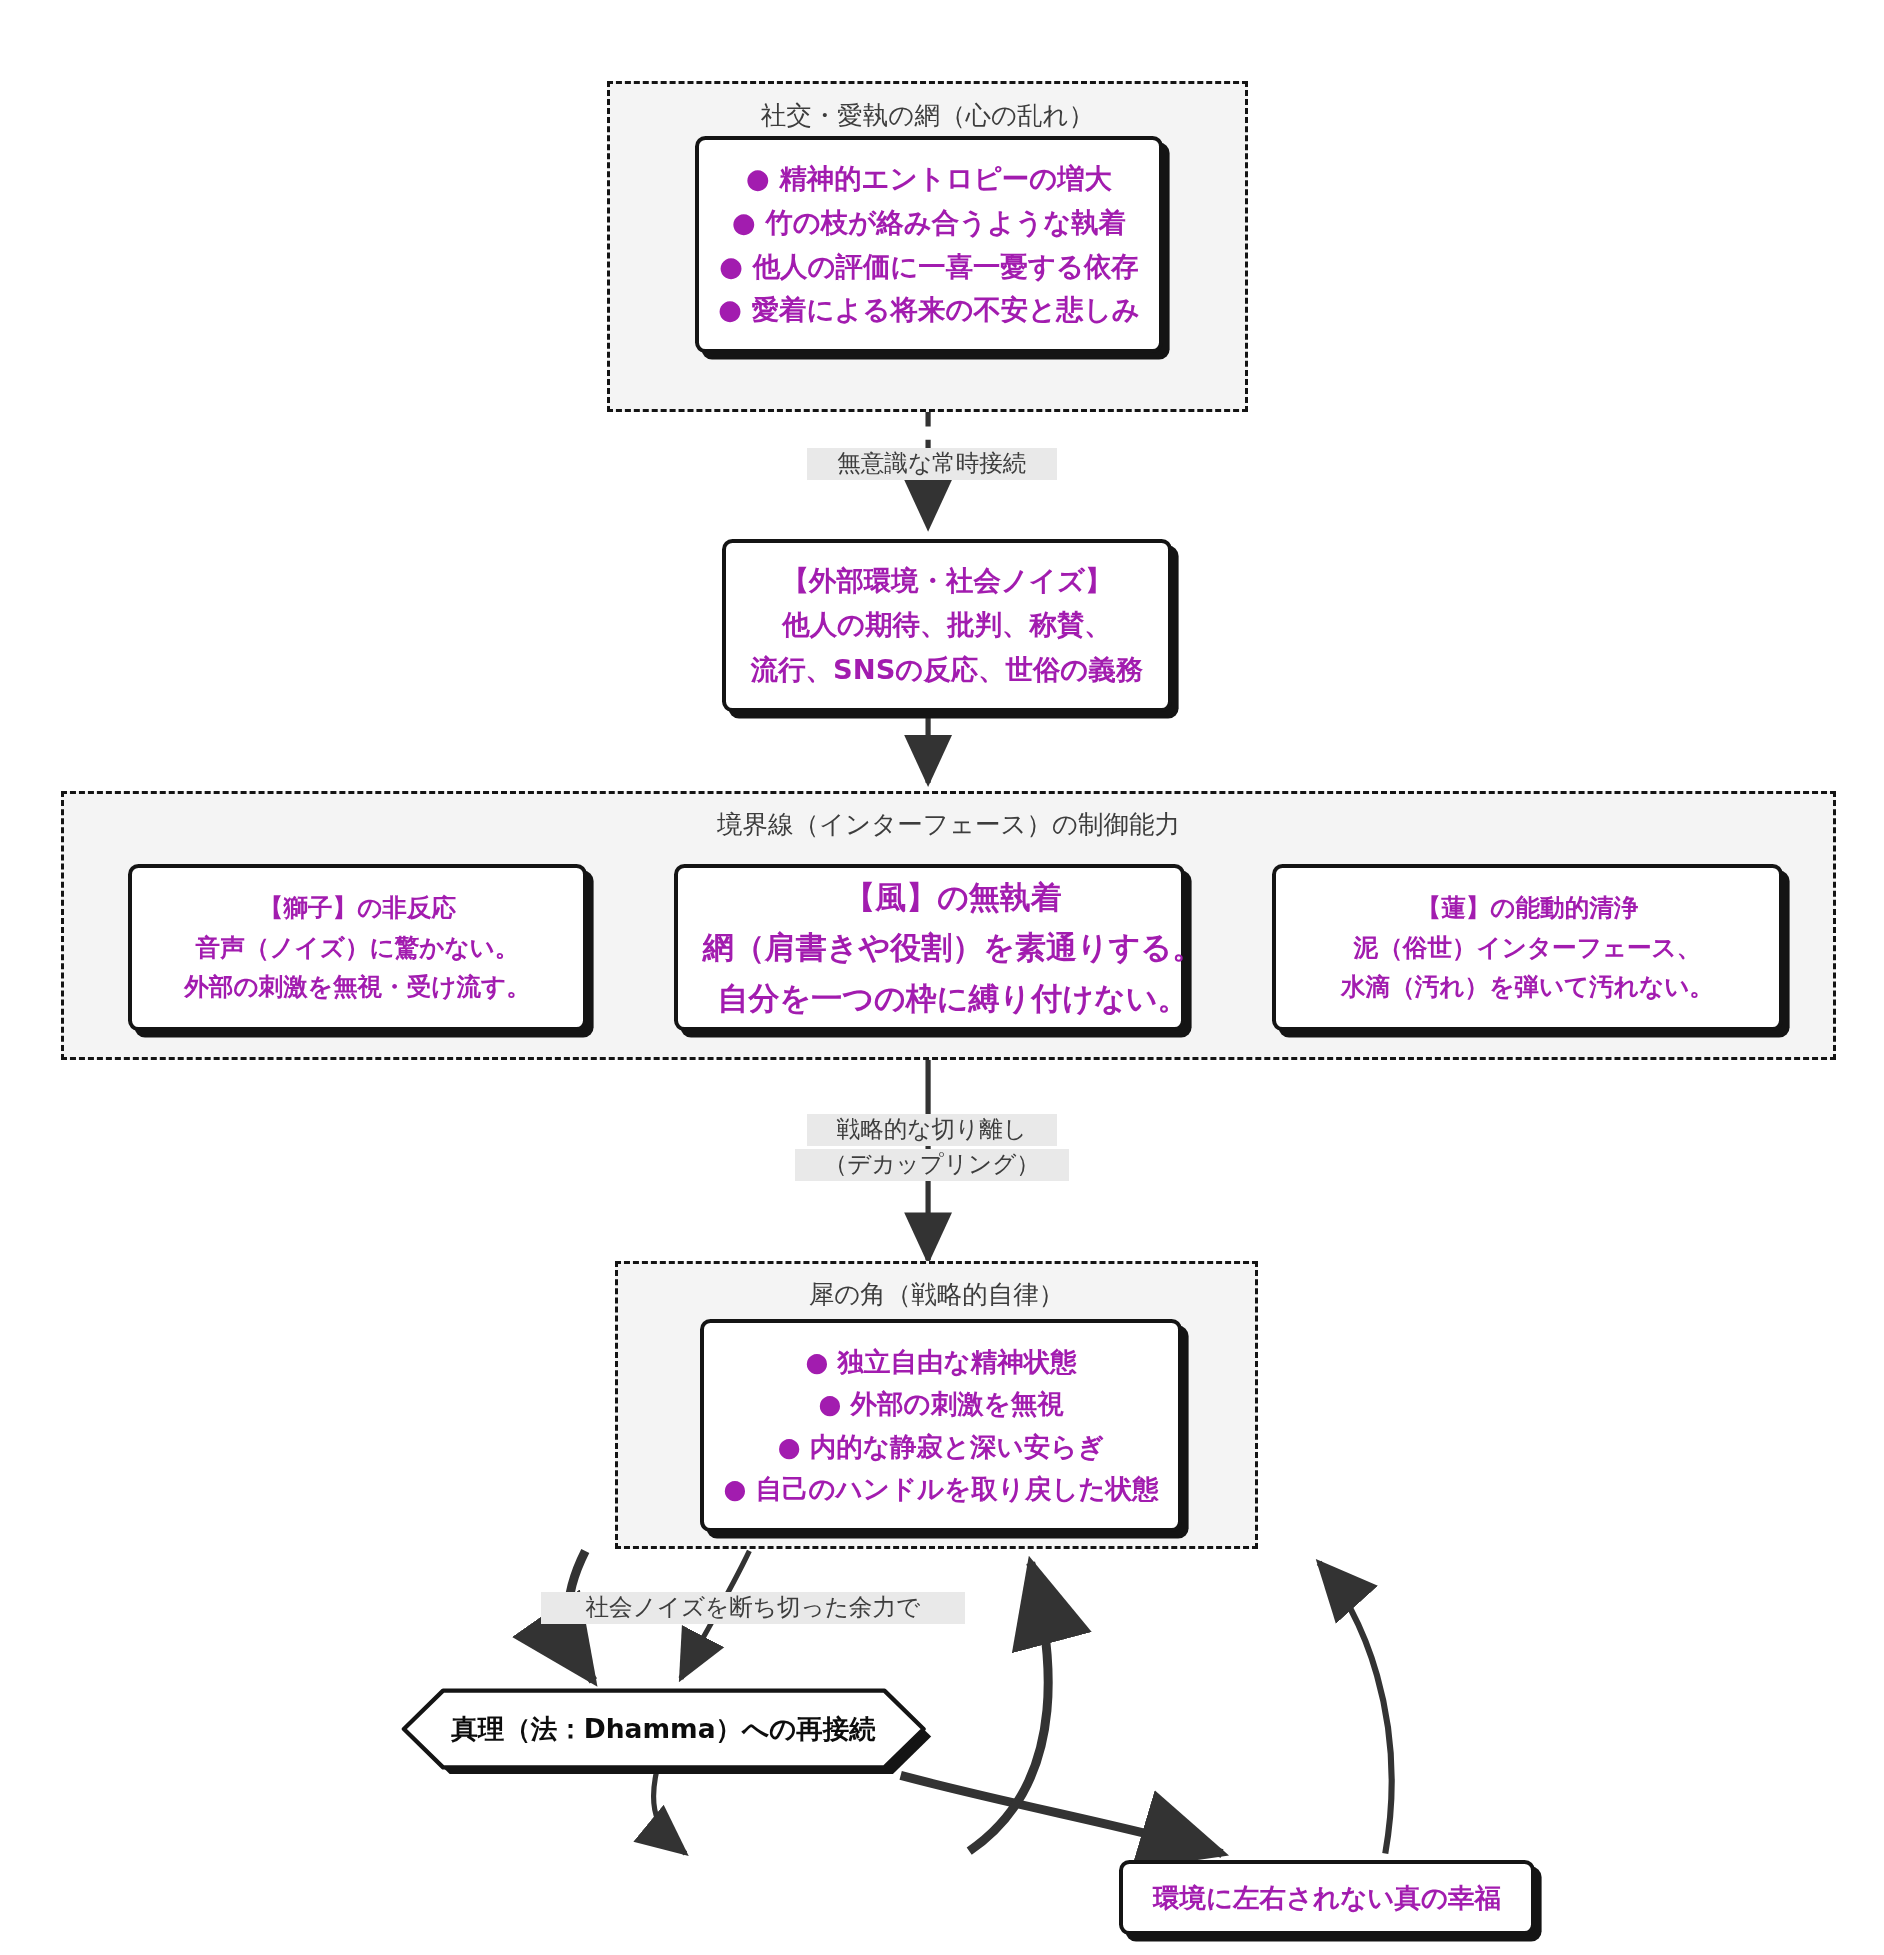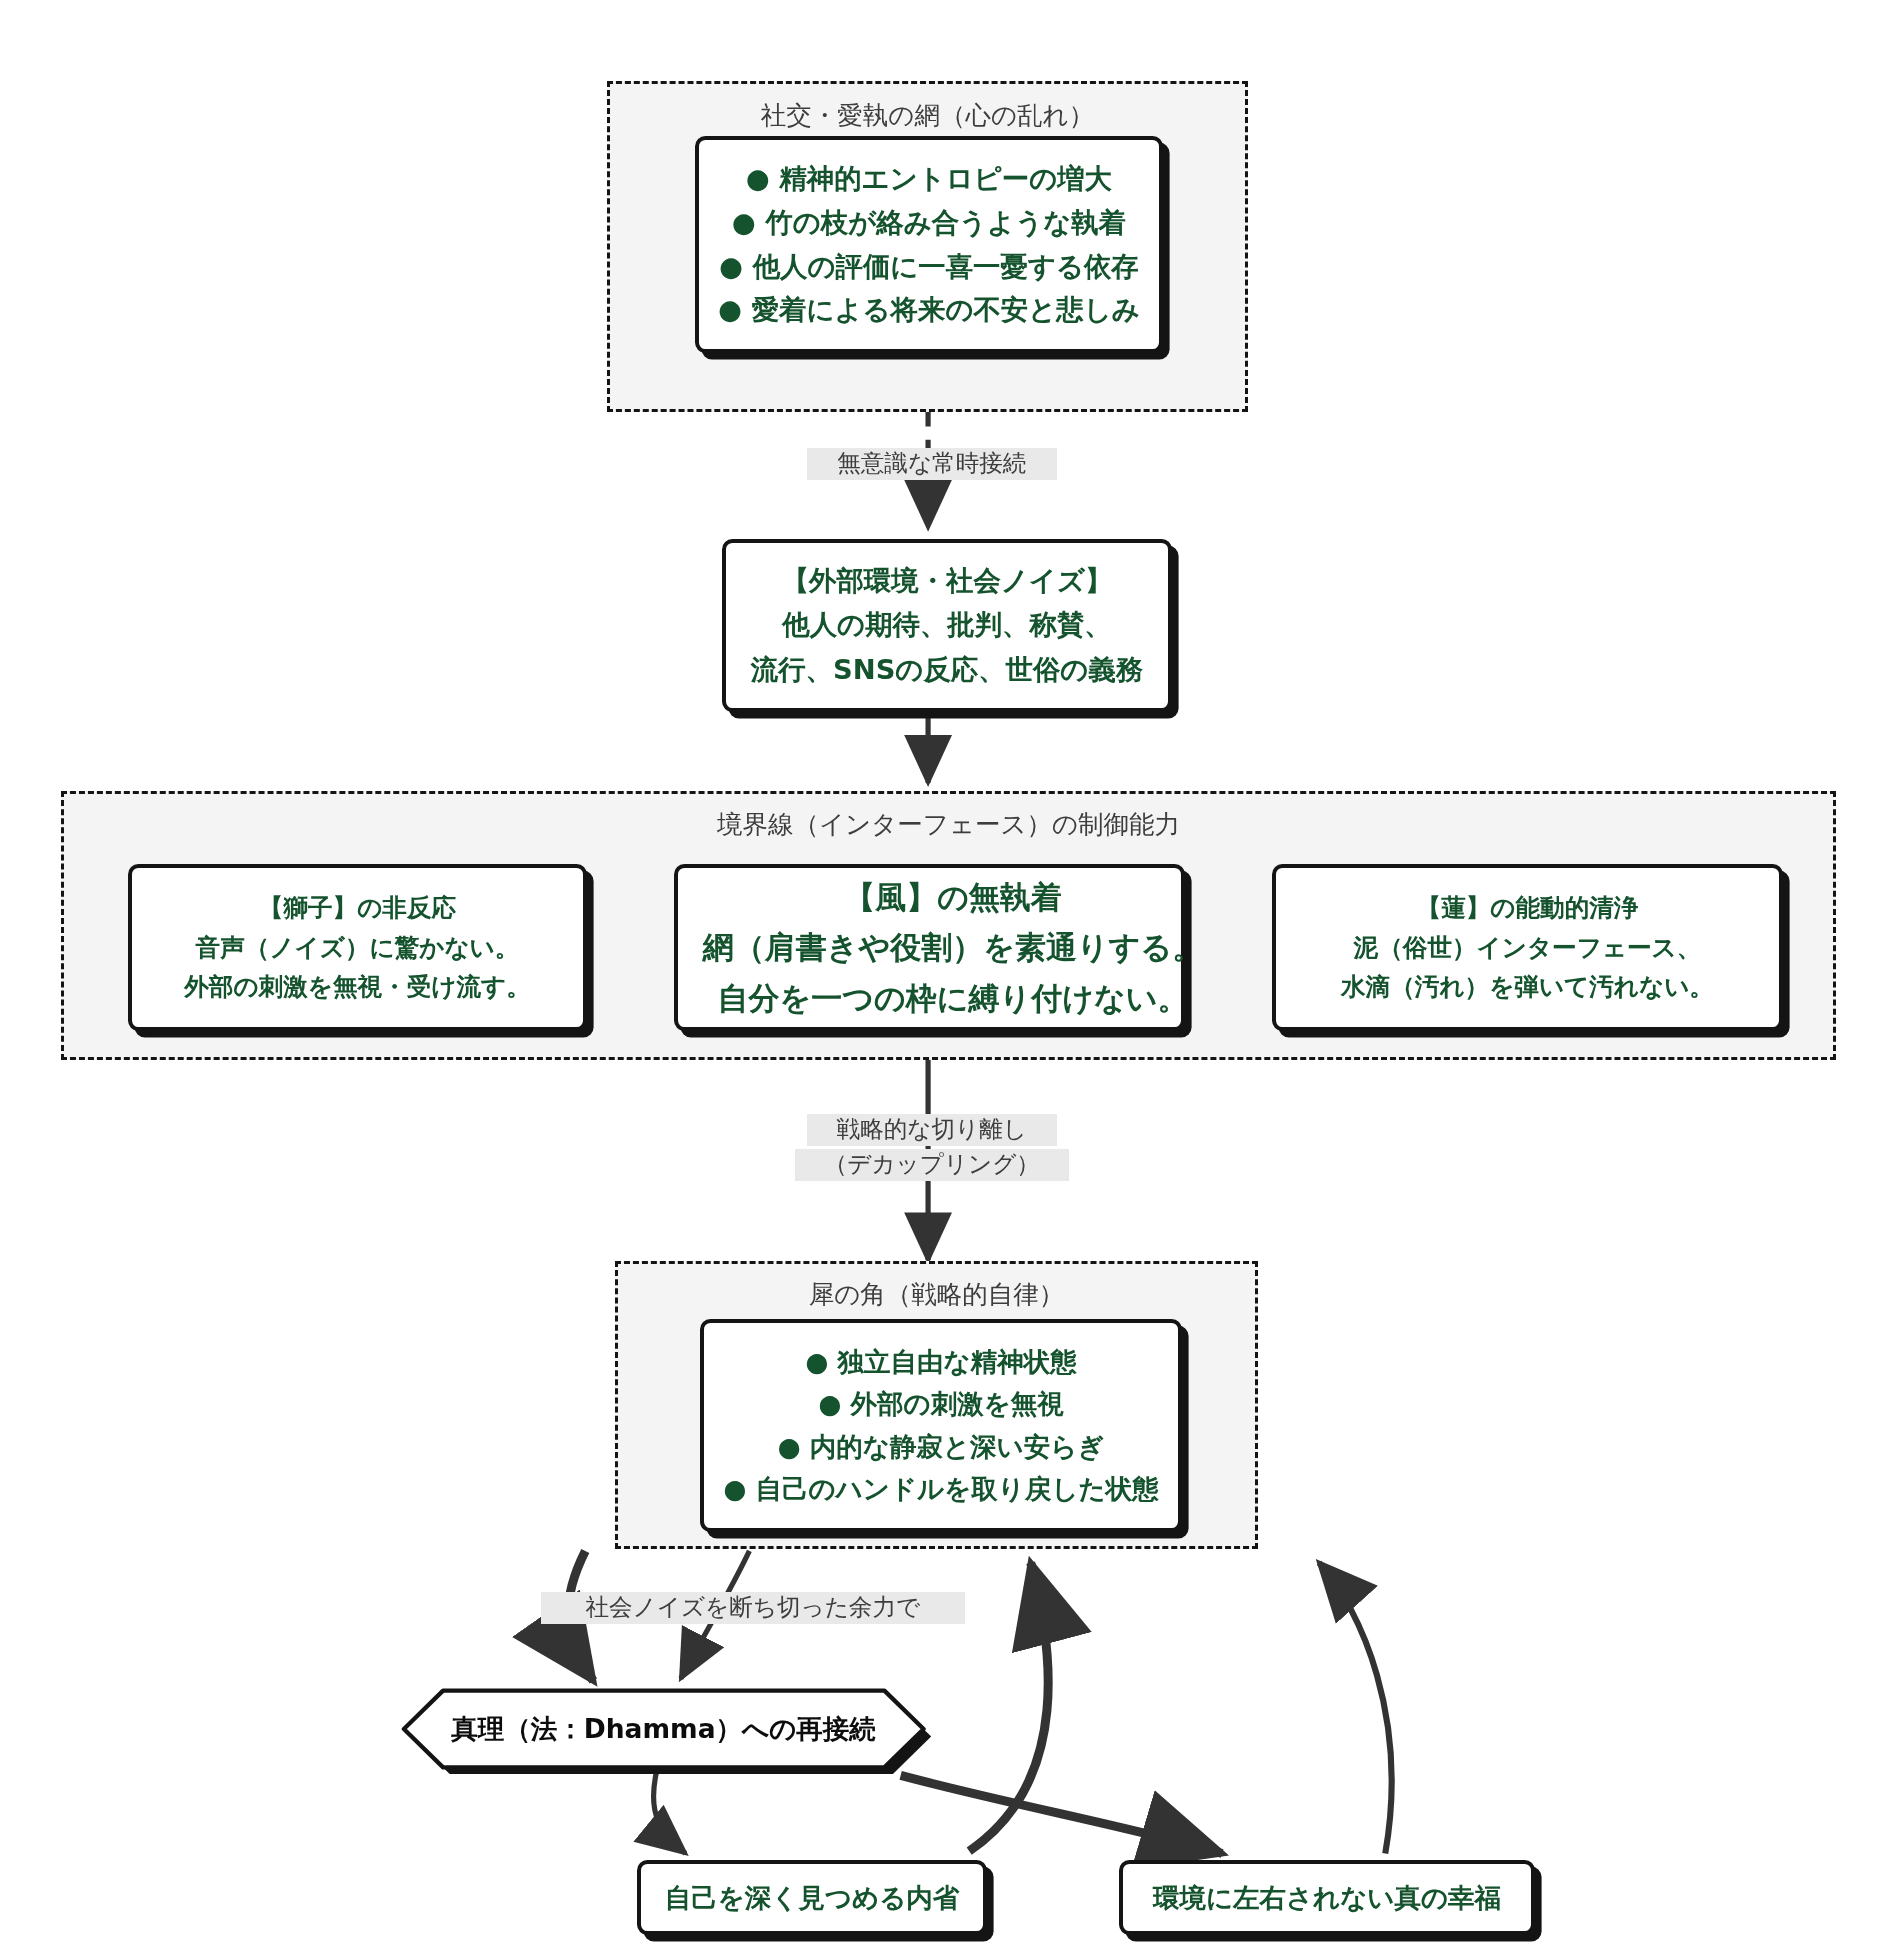--- a/index.html
+++ b/index.html
@@ -9,21 +9,21 @@
 
   
   .subgraph{position:absolute;background:#f4f4f4;border:3.3px dashed #141414;box-sizing:border-box;}
   .subgraph-title{position:absolute;left:0;right:0;text-align:center;color:#3d3d3d;
     font-size:25.5px;line-height:1.15;white-space:nowrap;}
 
   
   .node{position:absolute;background:#ffffff;border:4.3px solid #141414;border-radius:10.4px;
     box-sizing:border-box;box-shadow:6.6px 6.6px 0 0 #141414;
     display:flex;flex-direction:column;align-items:center;justify-content:center;
-    color:#14532d;font-weight:bold;text-align:center;}
+    color:#a21caf;font-weight:bold;text-align:center;}
   .node .ln{display:block;white-space:nowrap;}
 
   .node.lined .ln{line-height:1.62;}
   .node.bulleted .ln{line-height:1.60;}
 
   
   .hexnode{position:absolute;display:flex;align-items:center;justify-content:center;}
   .hexnode .hexbg{position:absolute;left:0;top:0;width:100%;height:100%;}
   .hexnode .hextext{position:relative;color:#0d0d0d;font-weight:bold;white-space:nowrap;}
 
@@ -129,22 +129,19 @@
   </div>
 
   <div class="hexnode" style="left:393px;top:1648px;width:541px;height:90px;">
     <svg class="hexbg" viewBox="0 0 1145 190" preserveAspectRatio="none">
       <path d="M 106,14 L 1040,14 L 1123,95 L 1040,176 L 106,176 L 23,95 Z" fill="#141414" transform="translate(16,16)"></path>
       <path d="M 106,14 L 1040,14 L 1123,95 L 1040,176 L 106,176 L 23,95 Z" fill="#ffffff" stroke="#141414" stroke-width="9" stroke-linejoin="round"></path>
     </svg>
     <span class="hextext" style="font-size:26.5px;">真理（法：Dhamma）への再接続</span>
   </div>
 
-  <div class="node" style="left:637px;top:1824px;width:350px;height:75px;font-size:26.5px;">
-    <span class="ln">自己を深く見つめる内省</span>
-  </div>
 
   <div class="node" style="left:1119px;top:1824px;width:416px;height:75px;font-size:26.5px;">
     <span class="ln">環境に左右されない真の幸福</span>
   </div>
 
 </div>
 
 
 </body></html>

